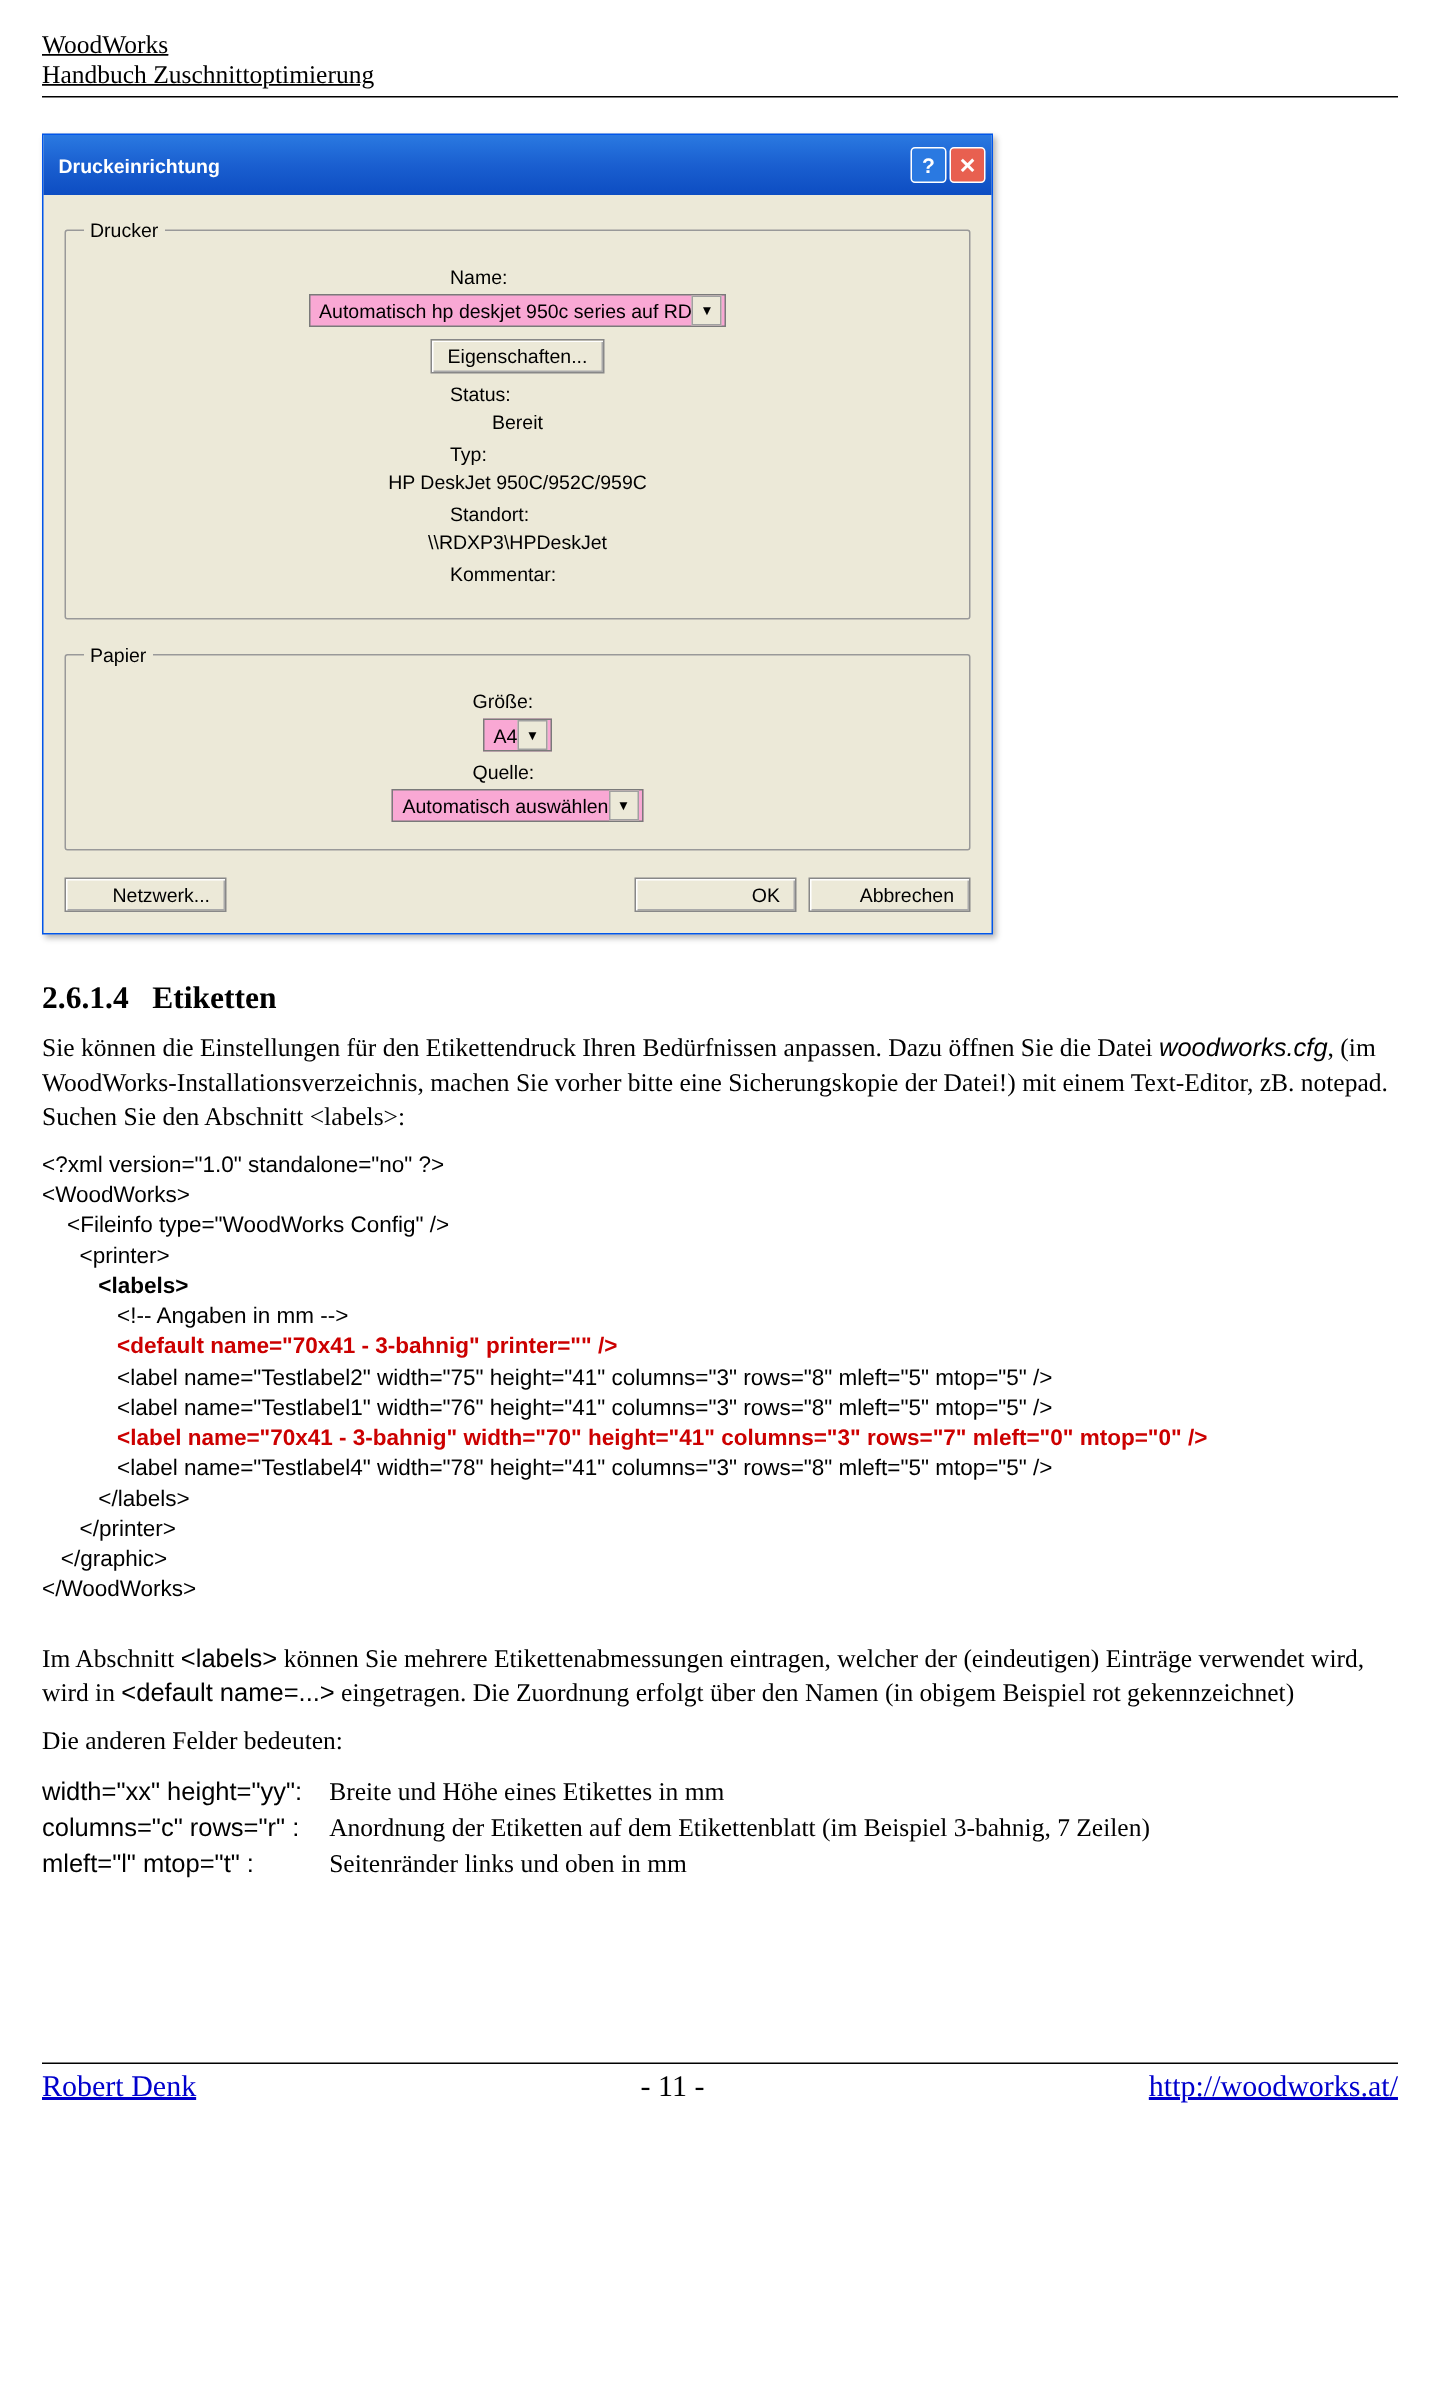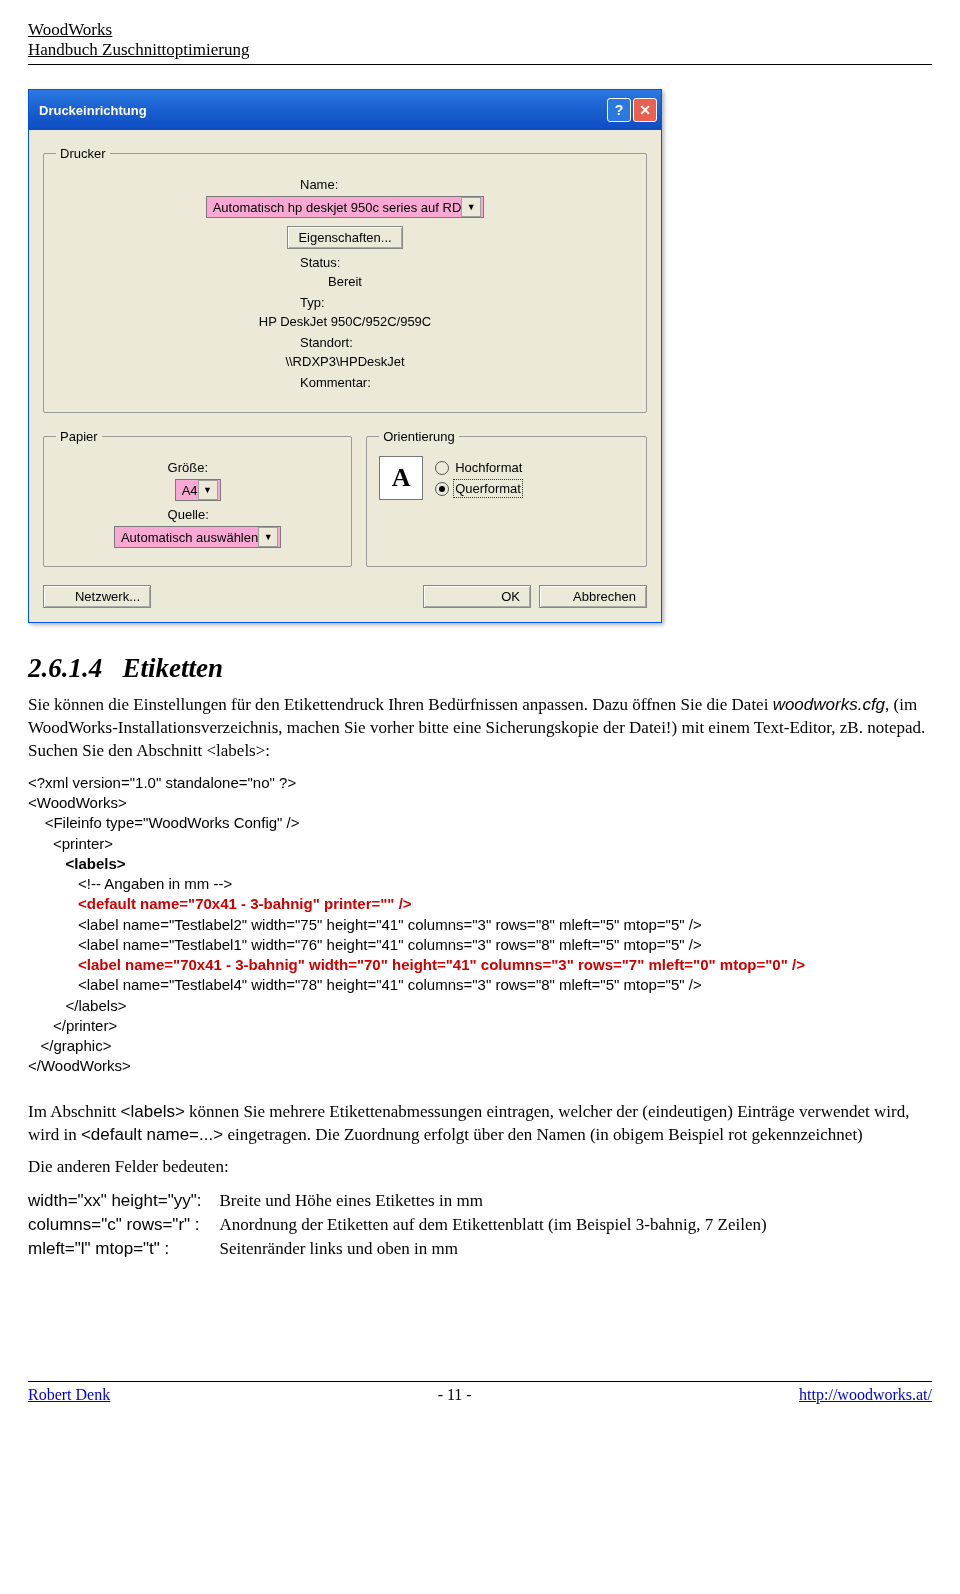--- a/index.html
+++ b/index.html
@@ -98,38 +98,38 @@
   .dashed-focus { outline: 1px dotted #333; outline-offset: 1px; }
   .orient-icon {
     width: 42px; height: 42px; border: 1px solid #777; background:#fff;
     display:flex; align-items:center; justify-content:center;
     font-family: "Times New Roman", serif; font-size: 26px; font-weight:bold;
     margin-right: 12px;
   }
   .dlg-bottom { display:flex; justify-content: space-between; align-items: center; margin-top: 8px;}
   .dlg-actions { display:flex; gap: 8px; }
   
-  h3.sec { font-size: 27px; margin: 26px 0 6px 0; font-weight: bold; font-style: italic; }
+  h3.sec { font-size: 21px; margin: 26px 0 6px 0; font-weight: bold; }
   .sans { font-family: Arial, Helvetica, sans-serif; }
   .ital { font-style: italic; }
   .red { color: #cc0000; }
   .bold { font-weight: bold; }
   pre.xml {
     font-family: Arial, Helvetica, sans-serif;
     font-size: 15px;
     line-height: 1.35;
     white-space: pre;
     margin: 10px 0 24px 0;
   }
   p.body { margin: 10px 0; line-height: 1.35; }
   table.defs { border-collapse: collapse; margin: 8px 0 30px 0;}
   table.defs td { padding: 2px 18px 2px 0; vertical-align: top; }
   .footer {
     display:flex; justify-content: space-between;
-    font-size: 16px;
+    font-size: 20px;
     border-top: 1px solid #000;
     padding-top: 4px;
     margin-top: 120px;
   }
   .footer a, .head-row span, a { color: #0000cc; text-decoration: underline; cursor:pointer;}
   .head-row .right { color:#000; text-decoration: underline;}
   .head-row .left { color:#000; text-decoration: underline;}
 </style>
 </head>
 <body>
@@ -189,38 +189,20 @@
           <div class="xp-select">
             <span>A4</span>
             <span class="xp-dropbtn">▼</span>
           </div>
         </div>
         <div class="row">
           <span class="lbl" style="width:60px;">Quelle:</span>
           <div class="xp-select">
             <span>Automatisch auswählen</span>
             <span class="xp-dropbtn">▼</span>
-          </div>
-        </div>
-      </fieldset>
-      <fieldset style="flex:0.9;">
-        <legend>Orientierung</legend>
-        <div style="display:flex; align-items:center;">
-          <div class="orient-icon">
-              <span>A</span>
-            </div>
-          <div>
-            <div class="radio-row">
-              <span class="radio"></span>
-              <span>Hochformat</span>
-            </div>
-            <div class="radio-row">
-              <span class="radio sel"></span>
-              <span class="dashed-focus">Querformat</span>
-            </div>
           </div>
         </div>
       </fieldset>
     </div>
     <div class="dlg-bottom">
       <div class="xp-button">Netzwerk...</div>
       <div class="dlg-actions">
         <div class="xp-button">OK</div>
         <div class="xp-button">Abbrechen</div>
       </div>

